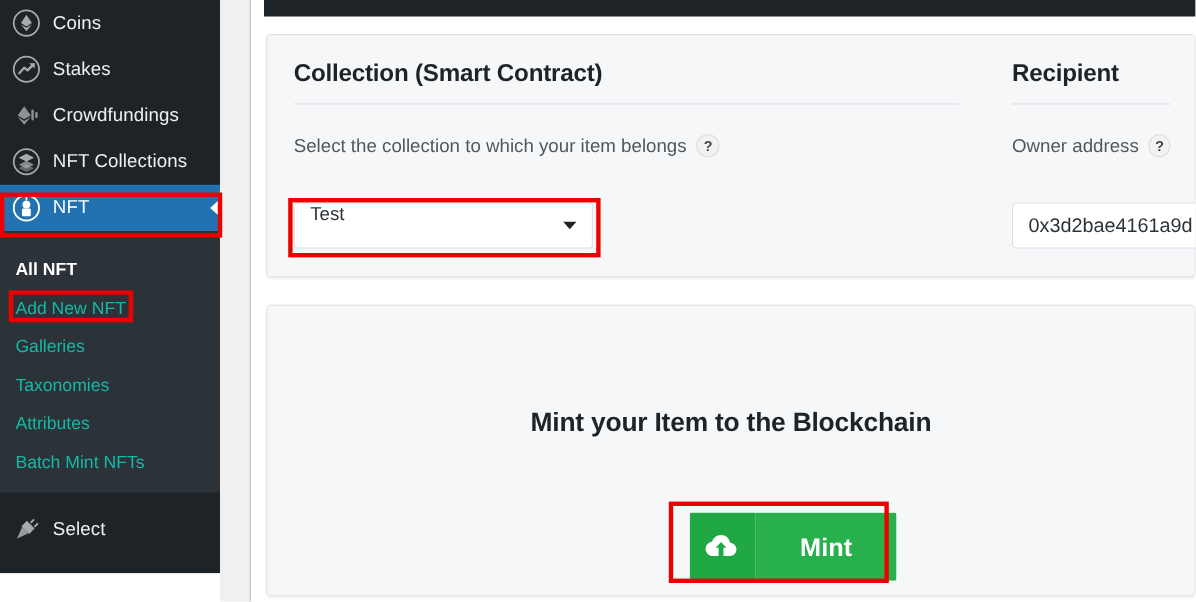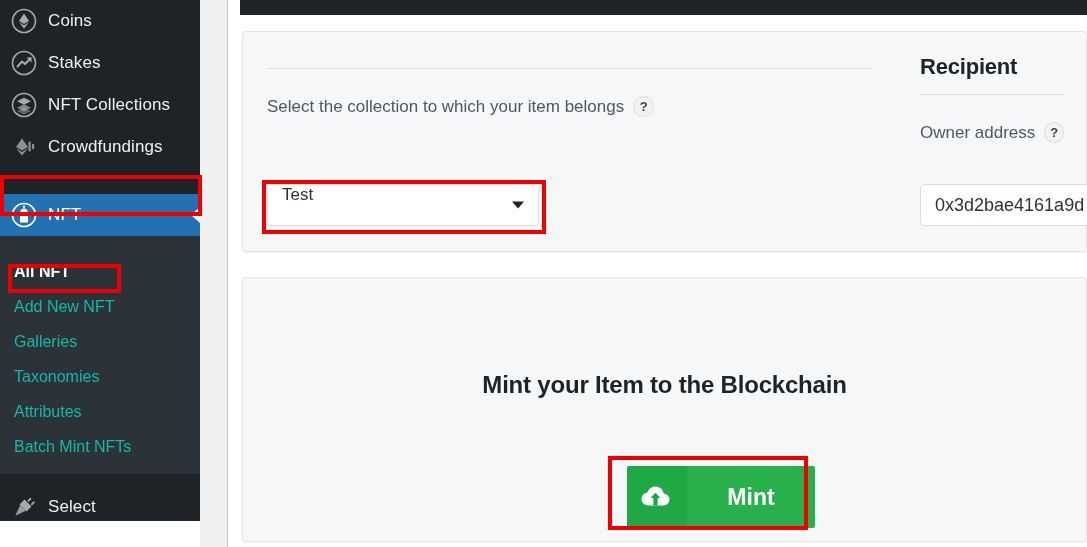--- a/index.html
+++ b/index.html
@@ -49,21 +49,20 @@
     display: flex;
     align-items: center;
     justify-content: center;
   }
   .menu-item .lbl {
     white-space: nowrap;
   }
   .menu-item.active {
     background: #2271b1;
     color: #ffffff;
-    margin-top: 26px;
   }
   .menu-item.active .arrow {
     position: absolute;
     right: 0;
     top: 50%;
     transform: translateY(-50%);
     width: 0; height: 0;
     border-top: 8px solid transparent;
     border-bottom: 8px solid transparent;
     border-right: 9px solid #ffffff;
@@ -297,41 +296,41 @@
           <polyline points="6.5,16.5 11,11.5 14,14 19.5,8.5" fill="none" stroke="#a7aaad" stroke-width="2" stroke-linecap="round" stroke-linejoin="round"></polyline>
           <polygon points="20.5,7.5 20.5,12.5 15.5,7.5" fill="#a7aaad"></polygon>
         </svg>
       </span>
       <span class="lbl">Stakes</span>
     </div>
 
     <div class="menu-item">
       <span class="ic">
         <svg width="26" height="26" viewBox="0 0 26 26">
+          <polygon points="11,4.5 17,13 11,16.5 5,13" fill="#8c9196"></polygon>
+          <polygon points="11,18 17,14.2 11,21.5 5,14.2" fill="#8c9196"></polygon>
+          <rect x="17.5" y="7.5" width="2.2" height="10" rx="1" fill="#8c9196"></rect>
+          <rect x="21" y="9.8" width="2.2" height="5.5" rx="1" fill="#8c9196"></rect>
+        </svg>
+      </span>
+      <span class="lbl">Crowdfundings</span>
+    </div>
+
+    <div class="menu-item">
+      <span class="ic">
+        <svg width="26" height="26" viewBox="0 0 26 26">
           <circle cx="13" cy="13" r="11.5" fill="none" stroke="#a7aaad" stroke-width="1.6"></circle>
           <polygon points="13,5.8 20,9.3 13,12.8 6,9.3" fill="#a7aaad"></polygon>
           <polygon points="13,12.2 20,15.7 13,19.2 6,15.7" fill="#a7aaad" opacity=".75"></polygon>
           <polygon points="13,15.4 20,18.9 13,22.4 6,18.9" fill="#a7aaad" opacity=".5"></polygon>
         </svg>
       </span>
       <span class="lbl">NFT Collections</span>
     </div>
 
-    <div class="menu-item">
-      <span class="ic">
-        <svg width="26" height="26" viewBox="0 0 26 26">
-          <polygon points="11,4.5 17,13 11,16.5 5,13" fill="#8c9196"></polygon>
-          <polygon points="11,18 17,14.2 11,21.5 5,14.2" fill="#8c9196"></polygon>
-          <rect x="17.5" y="7.5" width="2.2" height="10" rx="1" fill="#8c9196"></rect>
-          <rect x="21" y="9.8" width="2.2" height="5.5" rx="1" fill="#8c9196"></rect>
-        </svg>
-      </span>
-      <span class="lbl">Crowdfundings</span>
-    </div>
-
     <div class="menu-item active">
       <span class="ic">
         <svg width="26" height="26" viewBox="0 0 26 26">
           <circle cx="13" cy="13" r="11.5" fill="none" stroke="#ffffff" stroke-width="1.7"></circle>
           <circle cx="13" cy="10" r="3.6" fill="#ffffff"></circle>
           <rect x="9" y="13.6" width="8" height="7" rx="1.2" fill="#ffffff"></rect>
           <rect x="12.2" y="3.3" width="1.6" height="3" fill="#ffffff"></rect>
         </svg>
       </span>
       <span class="lbl">NFT</span>
@@ -378,20 +377,21 @@
 
   <div class="gutter"></div>
 
   <div class="content">
 
     <div class="topbar"></div>
 
     <div class="card" id="card-top">
 
       <div class="panel" id="panel-collection">
+        <div class="panel-title">Collection (Smart Contract)</div>
         <div class="panel-rule"></div>
         <div class="field-label">
           <span>Select the collection to which your item belongs</span>
           <span class="help">?</span>
         </div>
       </div>
 
       <div class="select-box">
         <span>Test</span>
         <span class="select-caret"></span>

